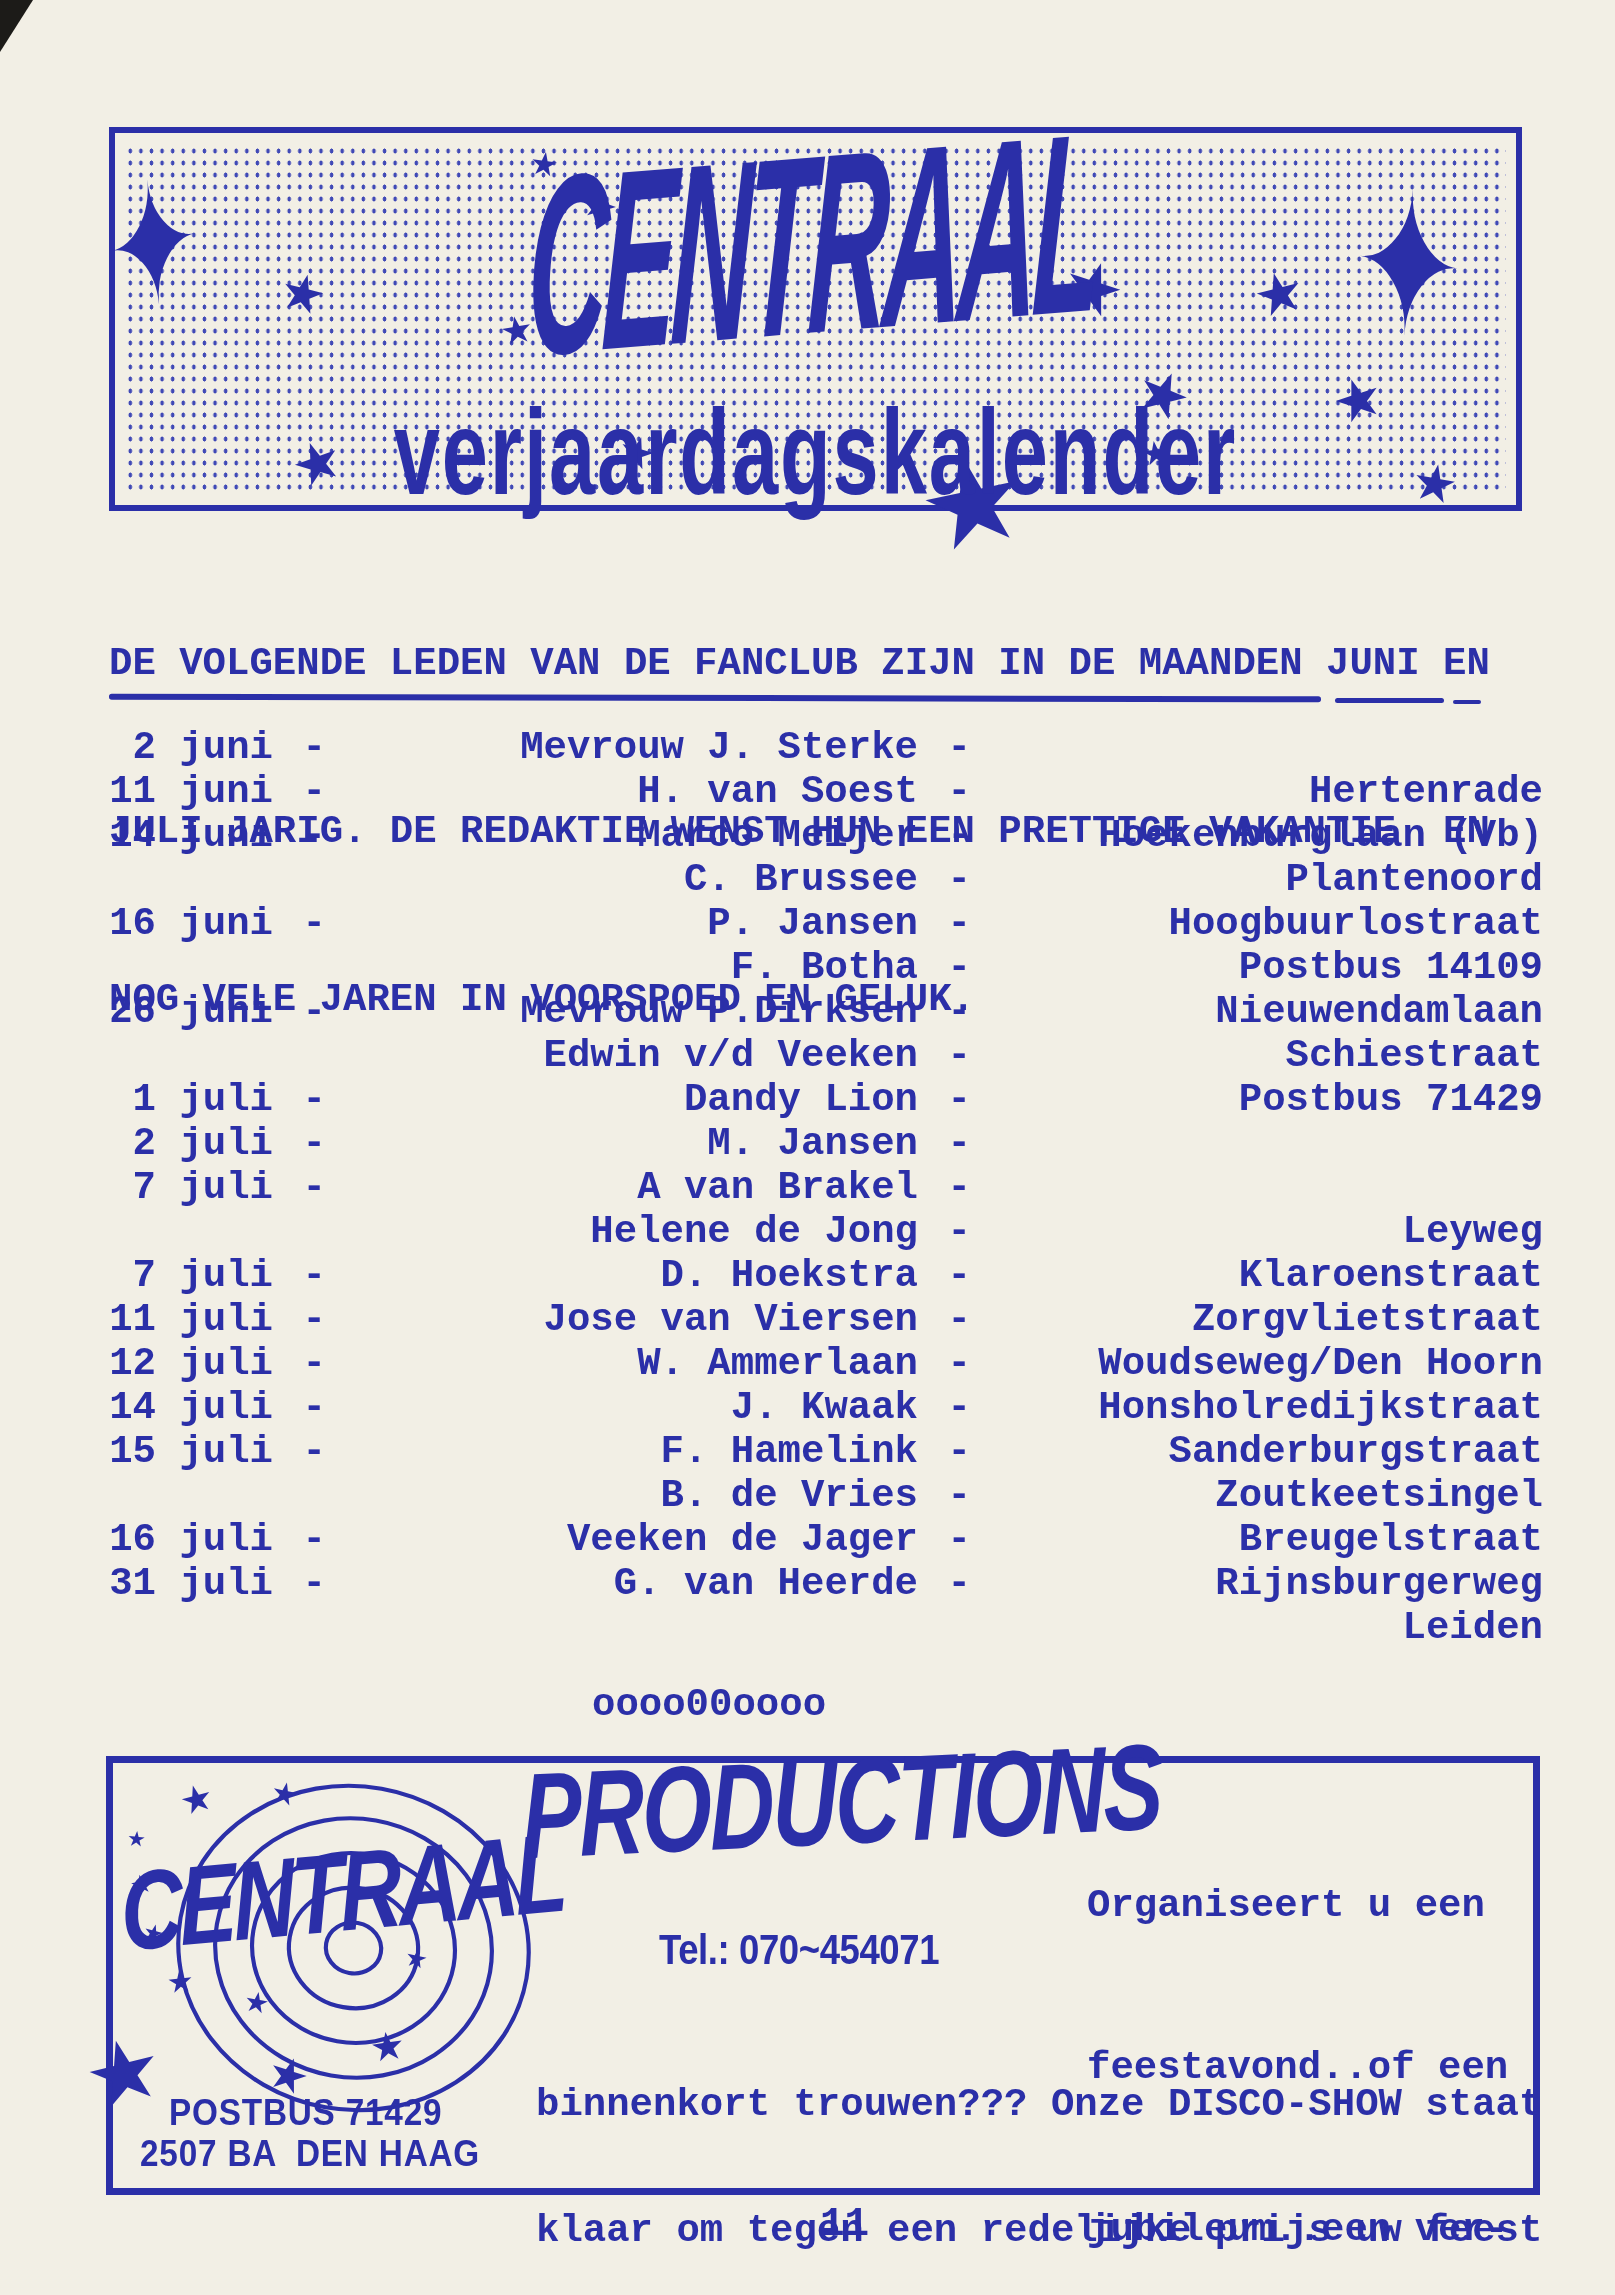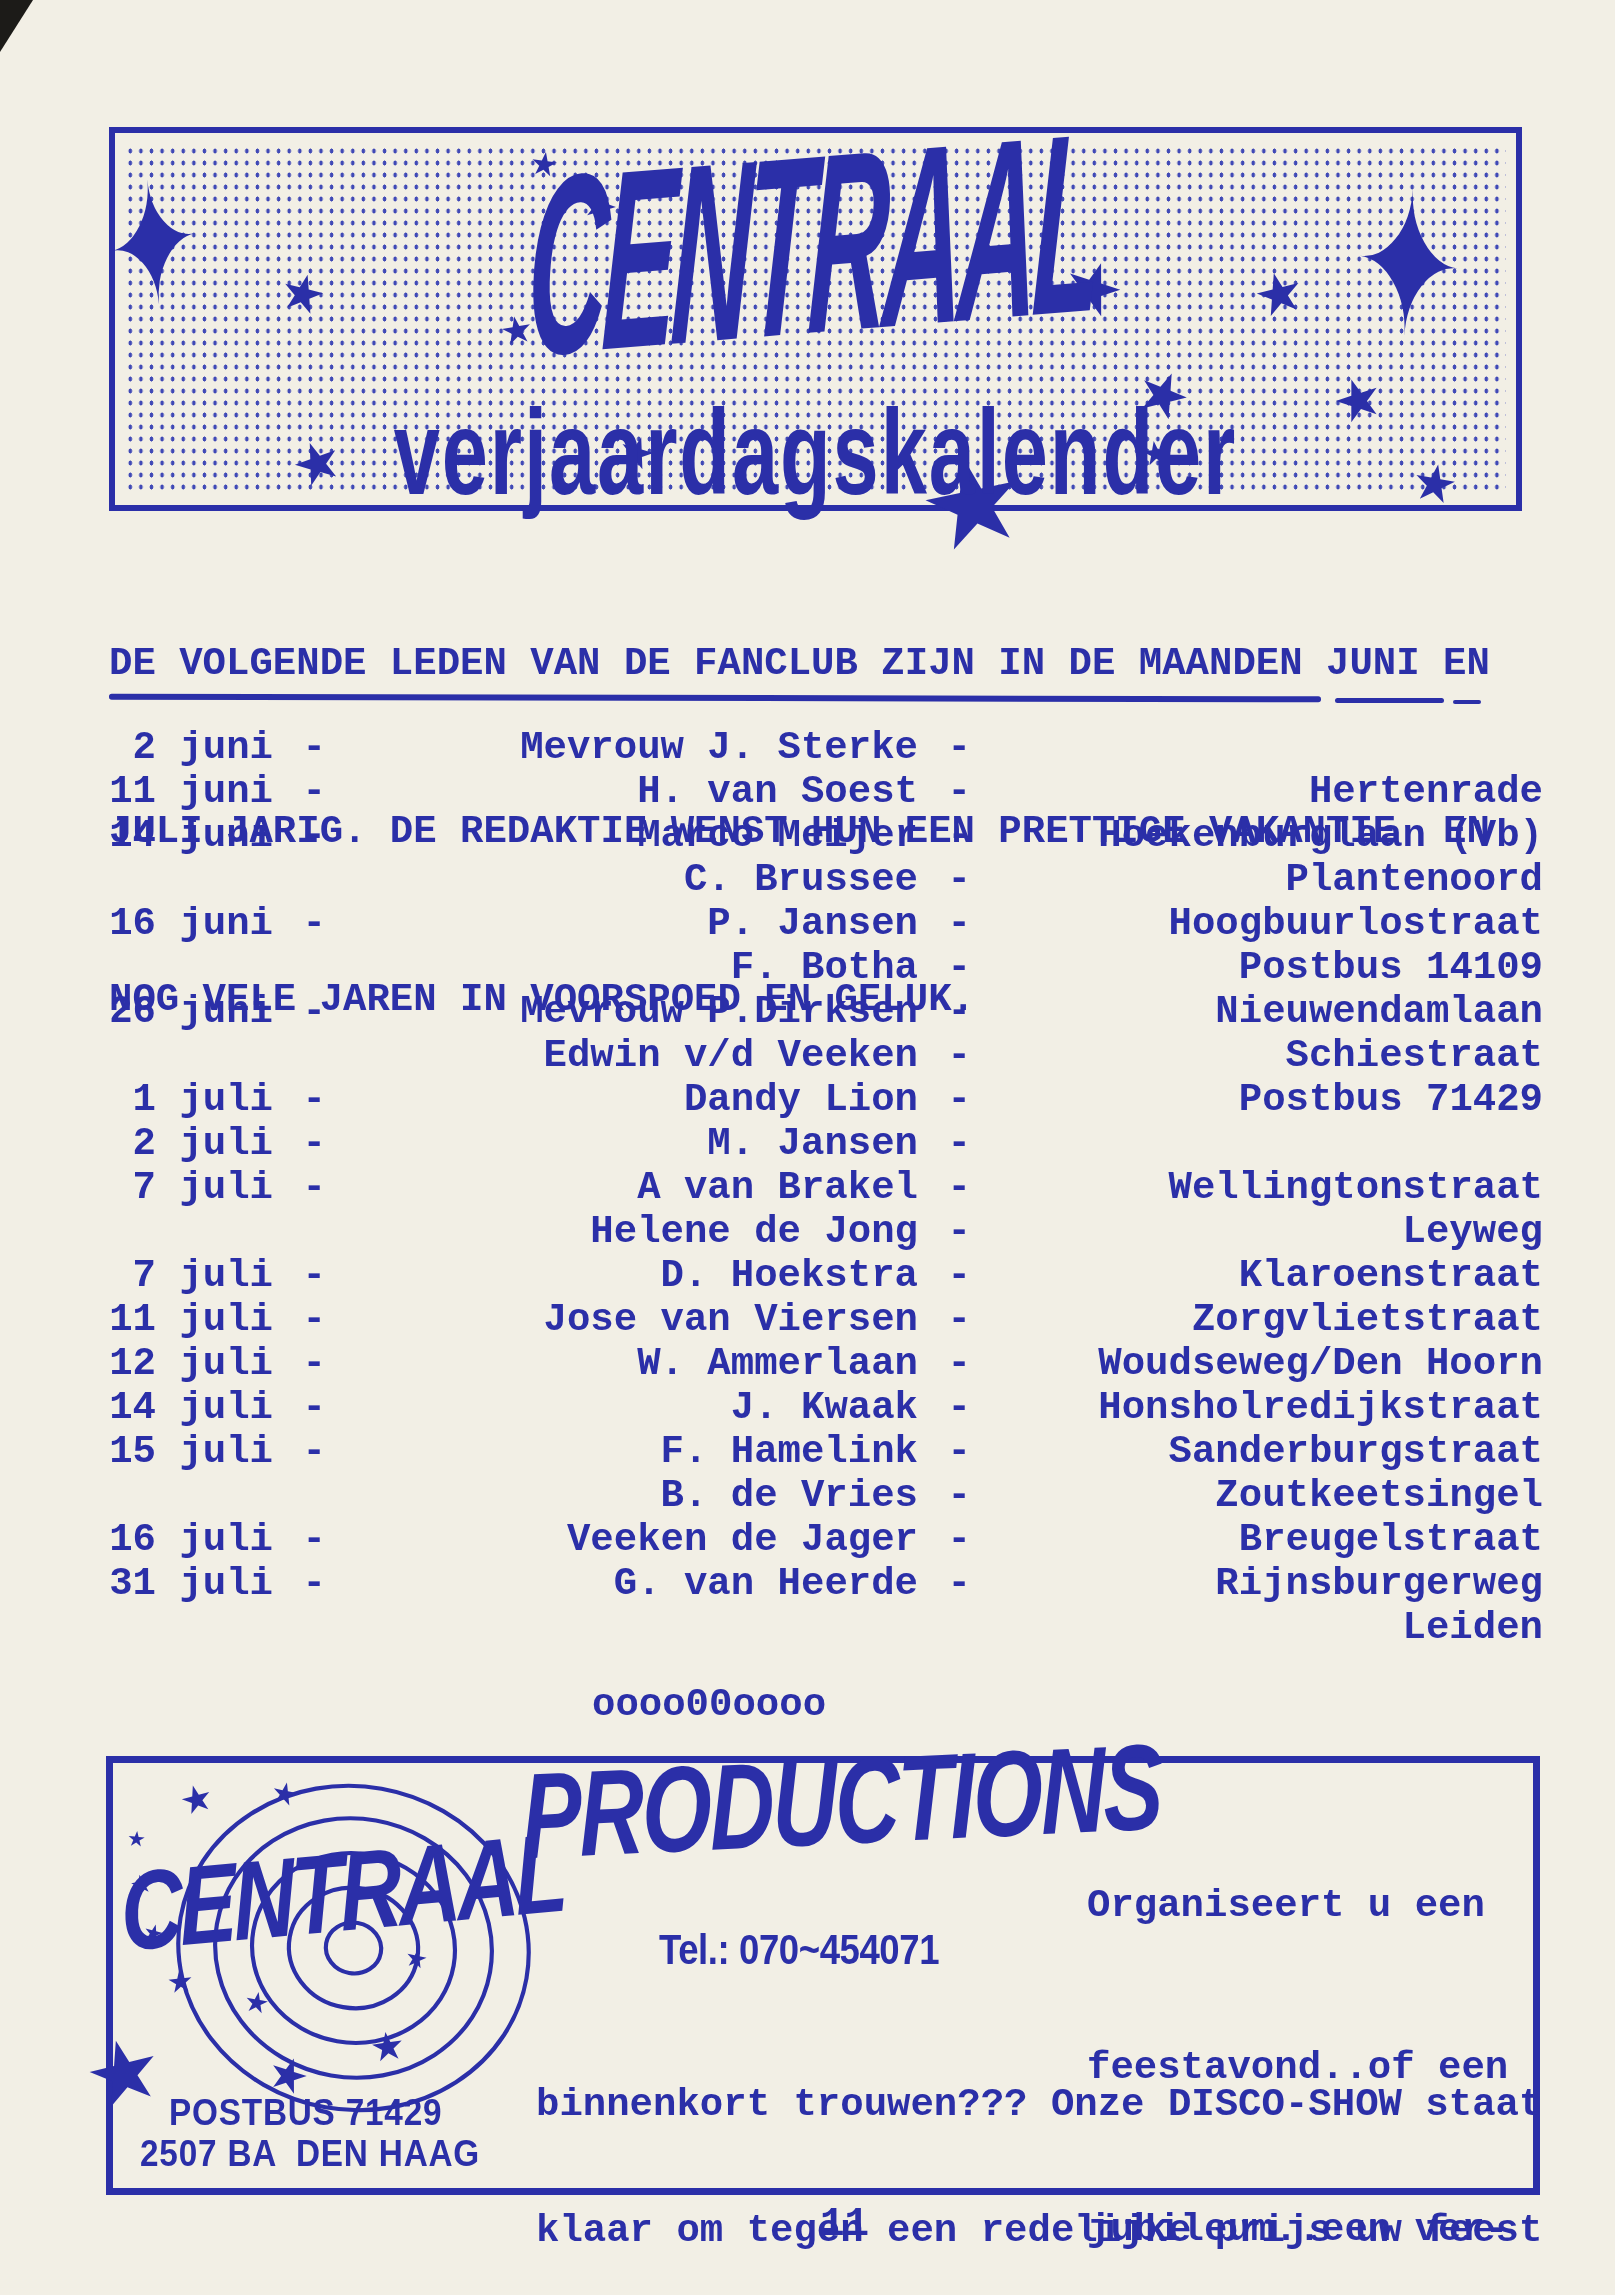--- a/index.html
+++ b/index.html
@@ -119,21 +119,21 @@
       <div class="brow"><span class="c-date"> 2 juni</span><span class="c-d1">-</span><span class="c-name">Mevrouw J. Sterke</span><span class="c-d2">-</span></div>
       <div class="brow"><span class="c-date">11 juni</span><span class="c-d1">-</span><span class="c-name">H. van Soest</span><span class="c-d2">-</span><span class="c-addr">Hertenrade</span></div>
       <div class="brow"><span class="c-date">14 juni</span><span class="c-d1">-</span><span class="c-name">Marco Meijer</span><span class="c-d2">-</span><span class="c-addr">Hoekenburglaan (Vb)</span></div>
       <div class="brow"><span class="c-date"></span><span class="c-d1"></span><span class="c-name">C. Brussee</span><span class="c-d2">-</span><span class="c-addr">Plantenoord</span></div>
       <div class="brow"><span class="c-date">16 juni</span><span class="c-d1">-</span><span class="c-name">P. Jansen</span><span class="c-d2">-</span><span class="c-addr">Hoogbuurlostraat</span></div>
       <div class="brow"><span class="c-date"></span><span class="c-d1"></span><span class="c-name">F. Botha</span><span class="c-d2">-</span><span class="c-addr">Postbus 14109</span></div>
       <div class="brow"><span class="c-date">26 juni</span><span class="c-d1">-</span><span class="c-name">Mevrouw P.Dirksen</span><span class="c-d2">-</span><span class="c-addr">Nieuwendamlaan</span></div>
       <div class="brow"><span class="c-date"></span><span class="c-d1"></span><span class="c-name">Edwin v/d Veeken</span><span class="c-d2">-</span><span class="c-addr">Schiestraat</span></div>
       <div class="brow"><span class="c-date"> 1 juli</span><span class="c-d1">-</span><span class="c-name">Dandy Lion</span><span class="c-d2">-</span><span class="c-addr">Postbus 71429</span></div>
       <div class="brow"><span class="c-date"> 2 juli</span><span class="c-d1">-</span><span class="c-name">M. Jansen</span><span class="c-d2">-</span></div>
-      <div class="brow"><span class="c-date"> 7 juli</span><span class="c-d1">-</span><span class="c-name">A van Brakel</span><span class="c-d2">-</span><span class="c-addr">Wellingtonstraat</span></div>
+      <div class="brow"><span class="c-date"> 7 juli</span><span class="c-d1">-</span><span class="c-name">A van Brakel</span><span class="c-d2">-</span></div>
       <div class="brow"><span class="c-date"></span><span class="c-d1"></span><span class="c-name">Helene de Jong</span><span class="c-d2">-</span><span class="c-addr">Leyweg</span></div>
       <div class="brow"><span class="c-date"> 7 juli</span><span class="c-d1">-</span><span class="c-name">D. Hoekstra</span><span class="c-d2">-</span><span class="c-addr">Klaroenstraat</span></div>
       <div class="brow"><span class="c-date">11 juli</span><span class="c-d1">-</span><span class="c-name">Jose van Viersen</span><span class="c-d2">-</span><span class="c-addr">Zorgvlietstraat</span></div>
       <div class="brow"><span class="c-date">12 juli</span><span class="c-d1">-</span><span class="c-name">W. Ammerlaan</span><span class="c-d2">-</span><span class="c-addr">Woudseweg/Den Hoorn</span></div>
       <div class="brow"><span class="c-date">14 juli</span><span class="c-d1">-</span><span class="c-name">J. Kwaak</span><span class="c-d2">-</span><span class="c-addr">Honsholredijkstraat</span></div>
       <div class="brow"><span class="c-date">15 juli</span><span class="c-d1">-</span><span class="c-name">F. Hamelink</span><span class="c-d2">-</span><span class="c-addr">Sanderburgstraat</span></div>
       <div class="brow"><span class="c-date"></span><span class="c-d1"></span><span class="c-name">B. de Vries</span><span class="c-d2">-</span><span class="c-addr">Zoutkeetsingel</span></div>
       <div class="brow"><span class="c-date">16 juli</span><span class="c-d1">-</span><span class="c-name">Veeken de Jager</span><span class="c-d2">-</span><span class="c-addr">Breugelstraat</span></div>
       <div class="brow"><span class="c-date">31 juli</span><span class="c-d1">-</span><span class="c-name">G. van Heerde</span><span class="c-d2">-</span><span class="c-addr">Rijnsburgerweg</span></div>
       <div class="brow"><span class="c-date"></span><span class="c-d1"></span><span class="c-name"></span><span class="c-d2"></span><span class="c-addr">Leiden</span></div>

